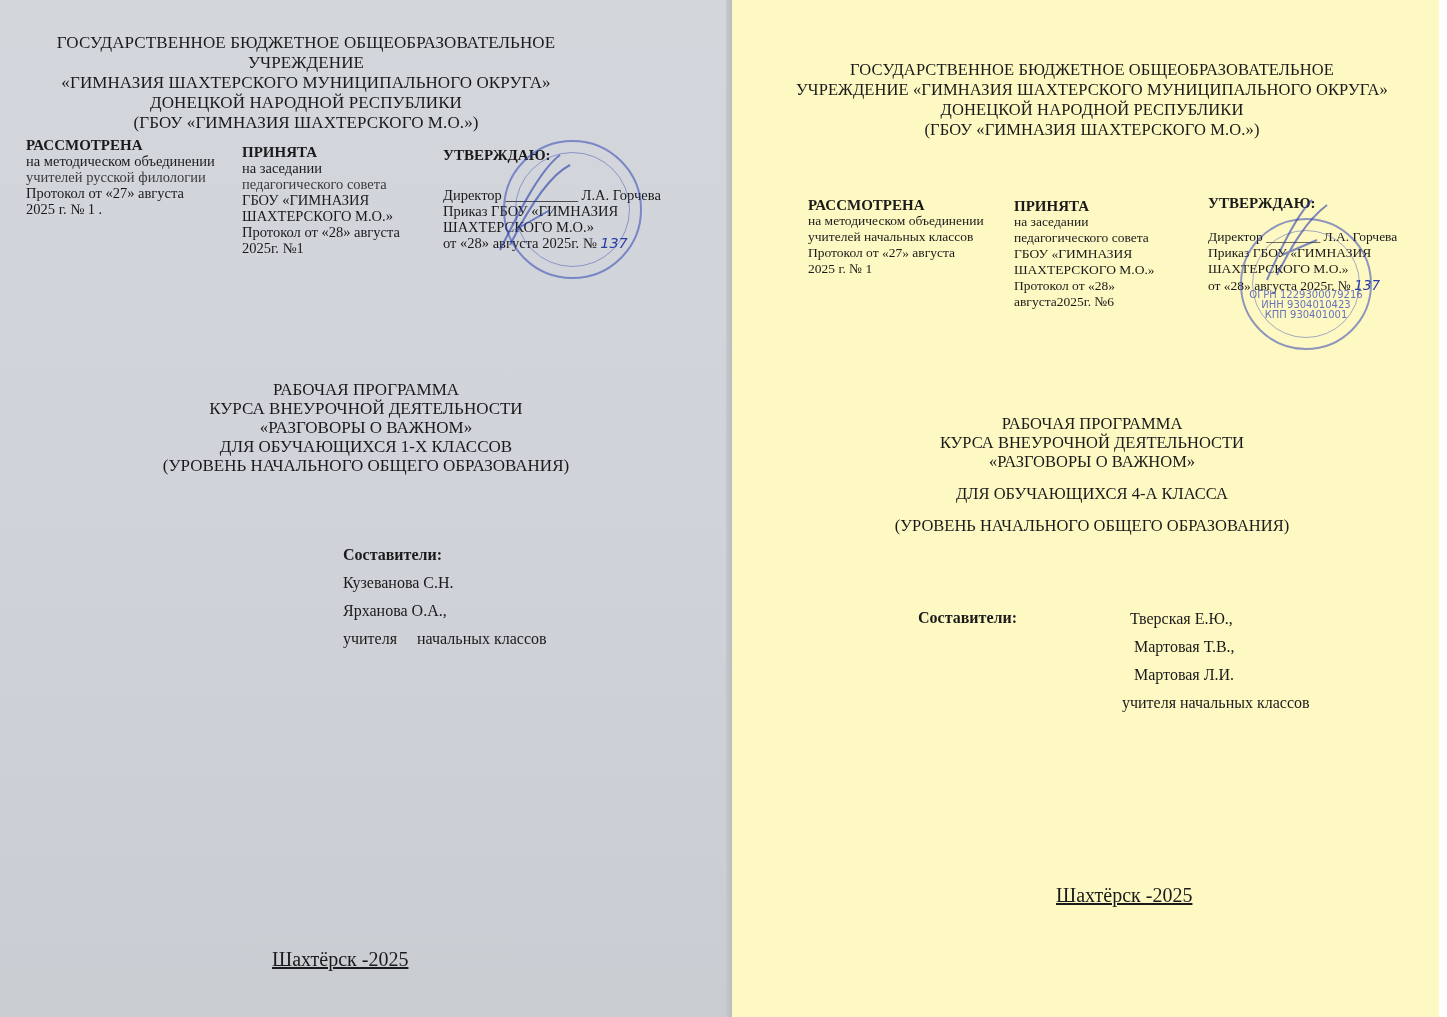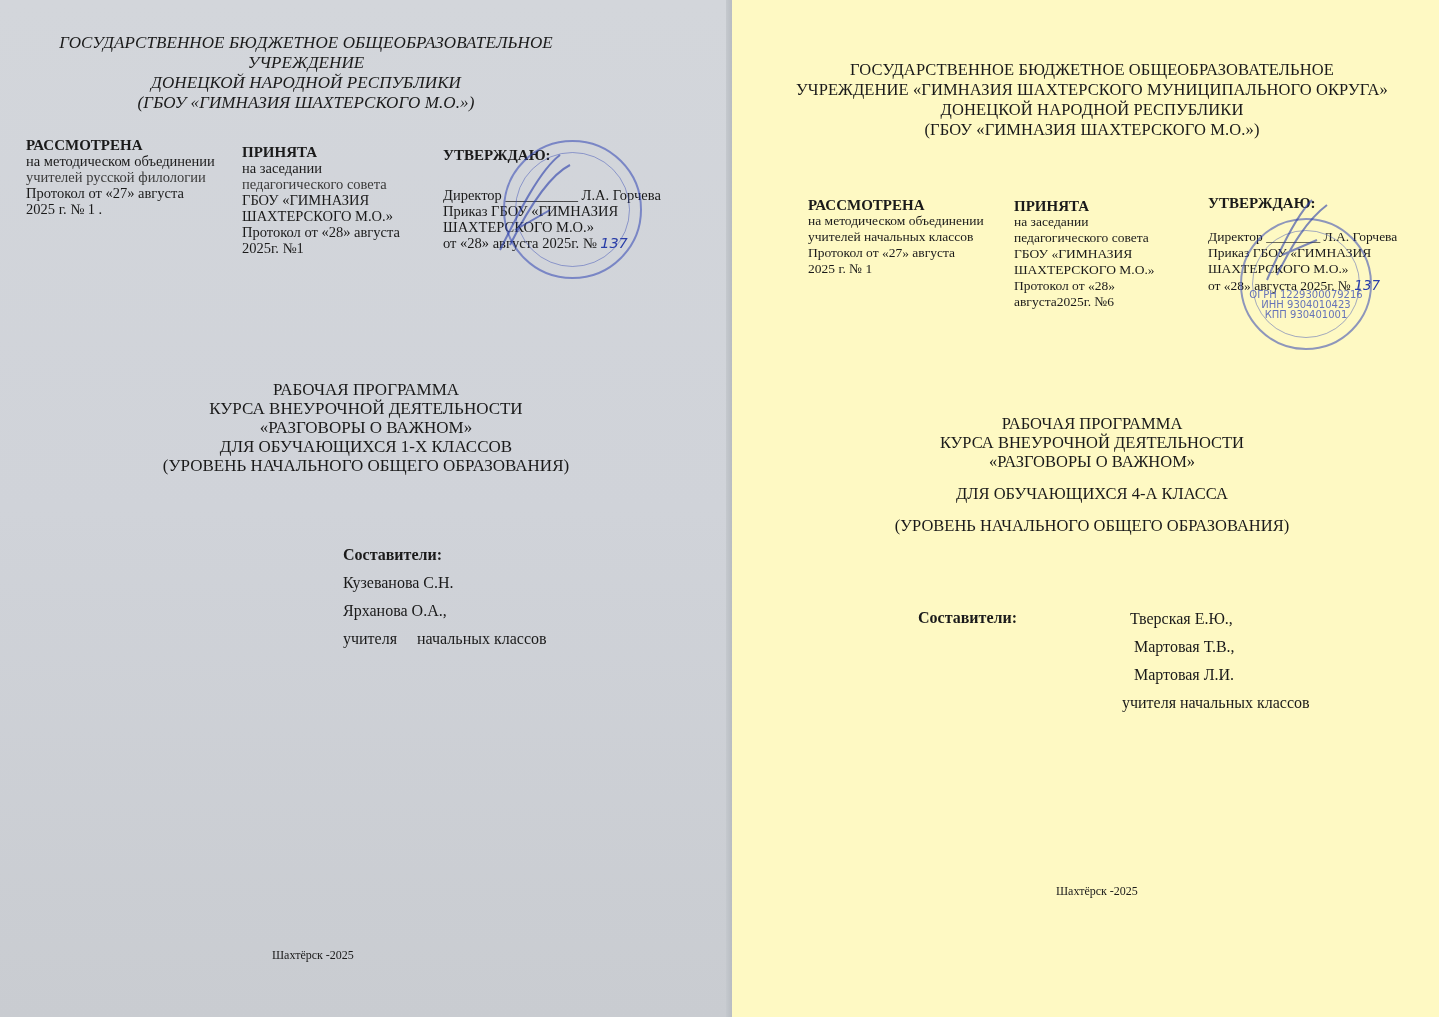--- a/index.html
+++ b/index.html
@@ -10,32 +10,33 @@
   .page-left::after{content:"";position:absolute;right:0;top:0;width:6px;height:100%;background:linear-gradient(90deg,#c5c9ce,#b8bcc2);}
   .page-right{left:732px;width:707px;background:#fef9c3;}
   .abs{position:absolute;}
   .center{text-align:center;}
   .hdr{font-size:17px;line-height:20px;letter-spacing:0.1px;}
   .bold{font-weight:bold;}
   .blk{font-size:14.5px;line-height:16px;}
   .blk .t{font-weight:bold;font-size:15px;}
   .title{font-size:17px;line-height:19px;}
   .comp{font-size:16px;line-height:28px;}
-  .city{font-size:12px;}
+  .city{font-size:20px;text-decoration:underline;}
   .stamp{position:absolute;border-radius:50%;border:2px solid rgba(50,70,180,0.55);}
   .stamp::before{content:"";position:absolute;inset:10px;border-radius:50%;border:1px solid rgba(50,70,180,0.45);}
   .sig{position:absolute;}
   .num{font-family:"DejaVu Sans",sans-serif;font-style:italic;color:#2a3ea8;}
 </style>
 </head>
 <body>
 
 <div class="page page-left">
-  <div class="abs center hdr" style="left:0;width:612px;top:33px;font-style:italic;">
+  <div class="abs center hdr" style="left:0;width:612px;top:33px;">
     <div>ГОСУДАРСТВЕННОЕ БЮДЖЕТНОЕ ОБЩЕОБРАЗОВАТЕЛЬНОЕ УЧРЕЖДЕНИЕ</div>
+    <div>«ГИМНАЗИЯ ШАХТЕРСКОГО МУНИЦИПАЛЬНОГО ОКРУГА»</div>
     <div>ДОНЕЦКОЙ НАРОДНОЙ РЕСПУБЛИКИ</div>
     <div>(ГБОУ «ГИМНАЗИЯ ШАХТЕРСКОГО М.О.»)</div>
   </div>
 
   <div class="abs blk" style="left:26px;top:137px;">
     <div class="t">РАССМОТРЕНА</div>
     <div>на методическом объединении</div>
     <div style="color:#3a3a3a">учителей русской филологии</div>
     <div>Протокол от «27» августа</div>
     <div>2025 г.  № 1 .</div>

